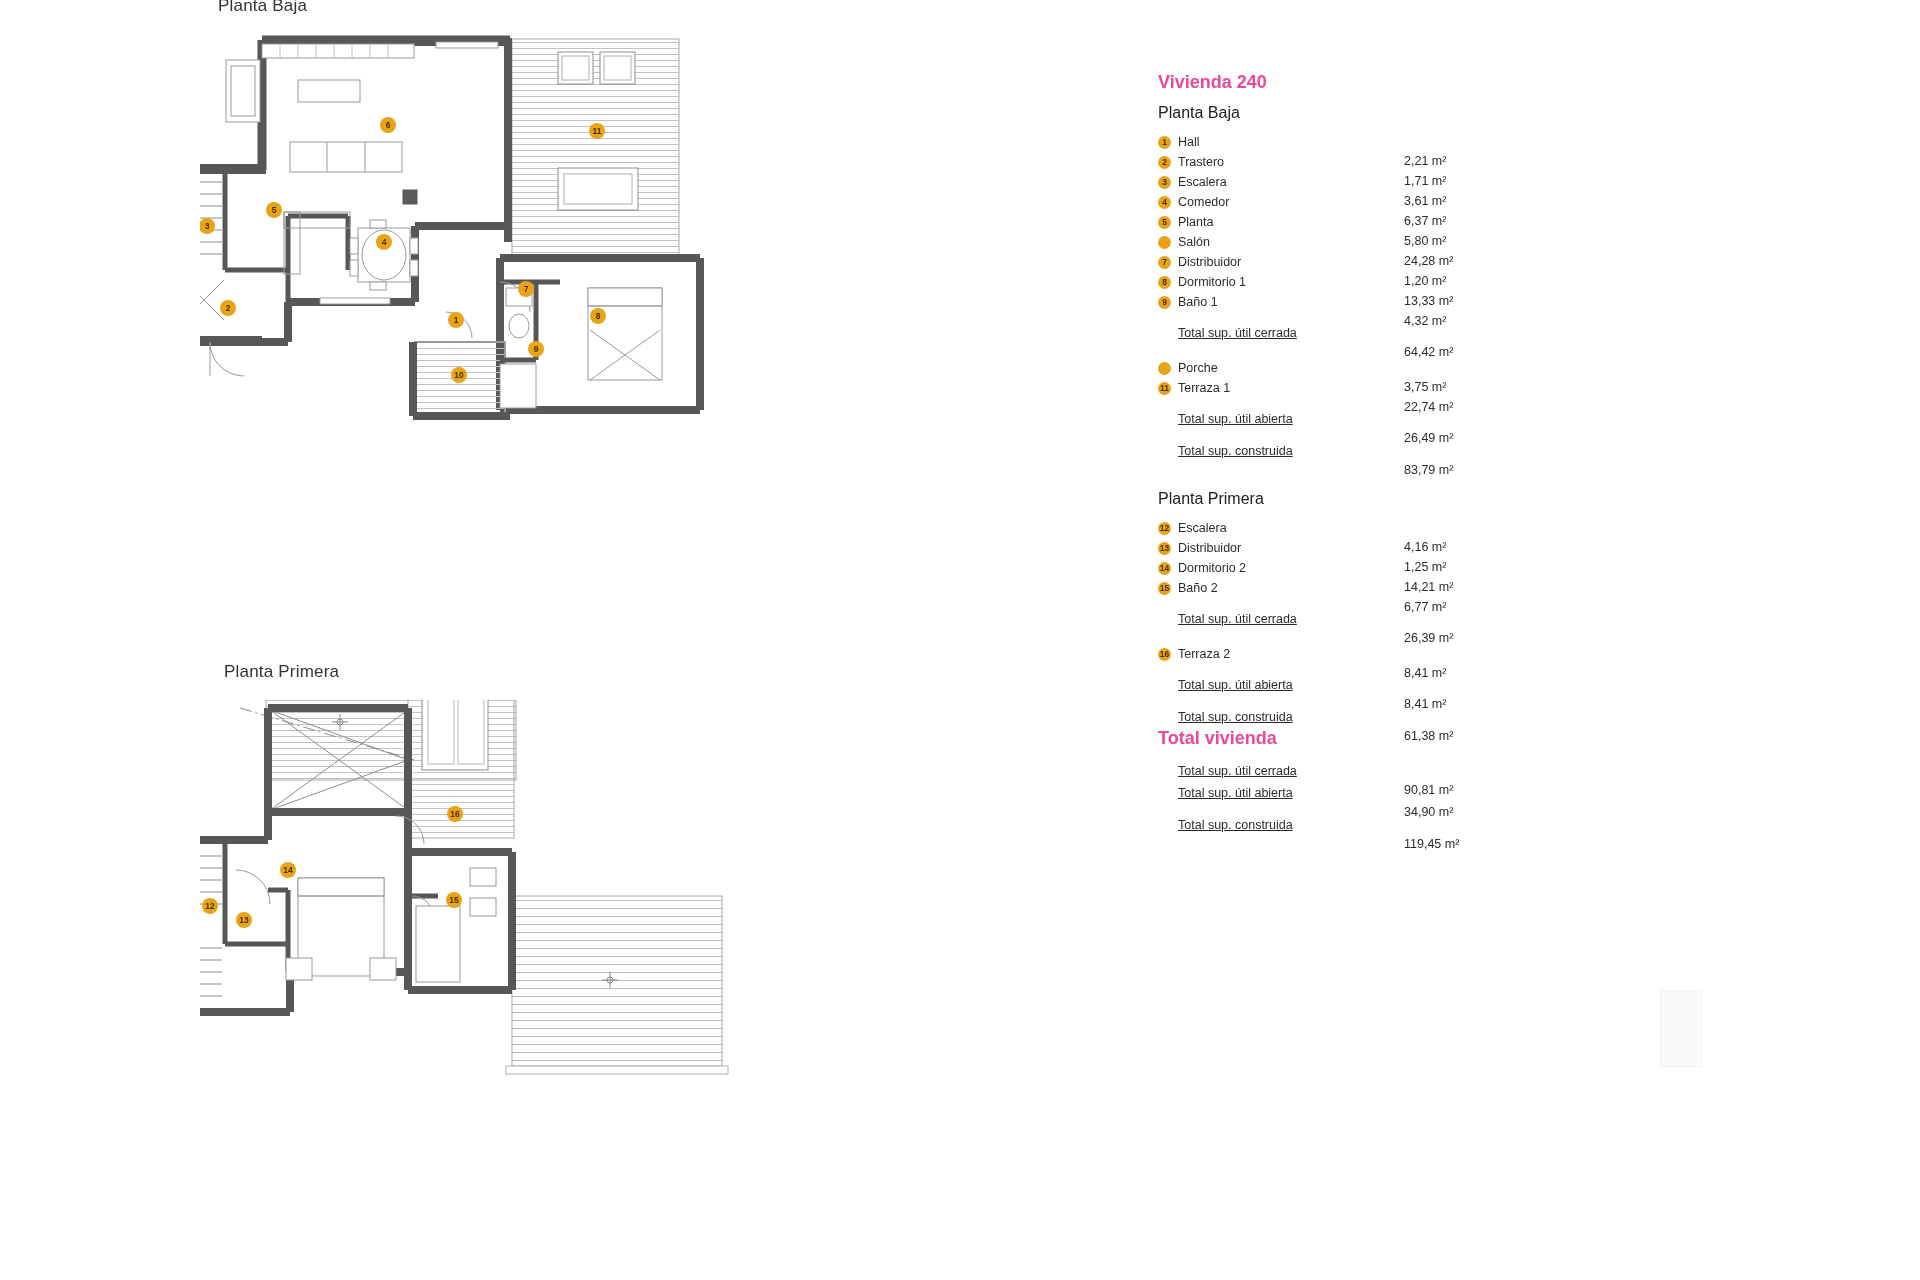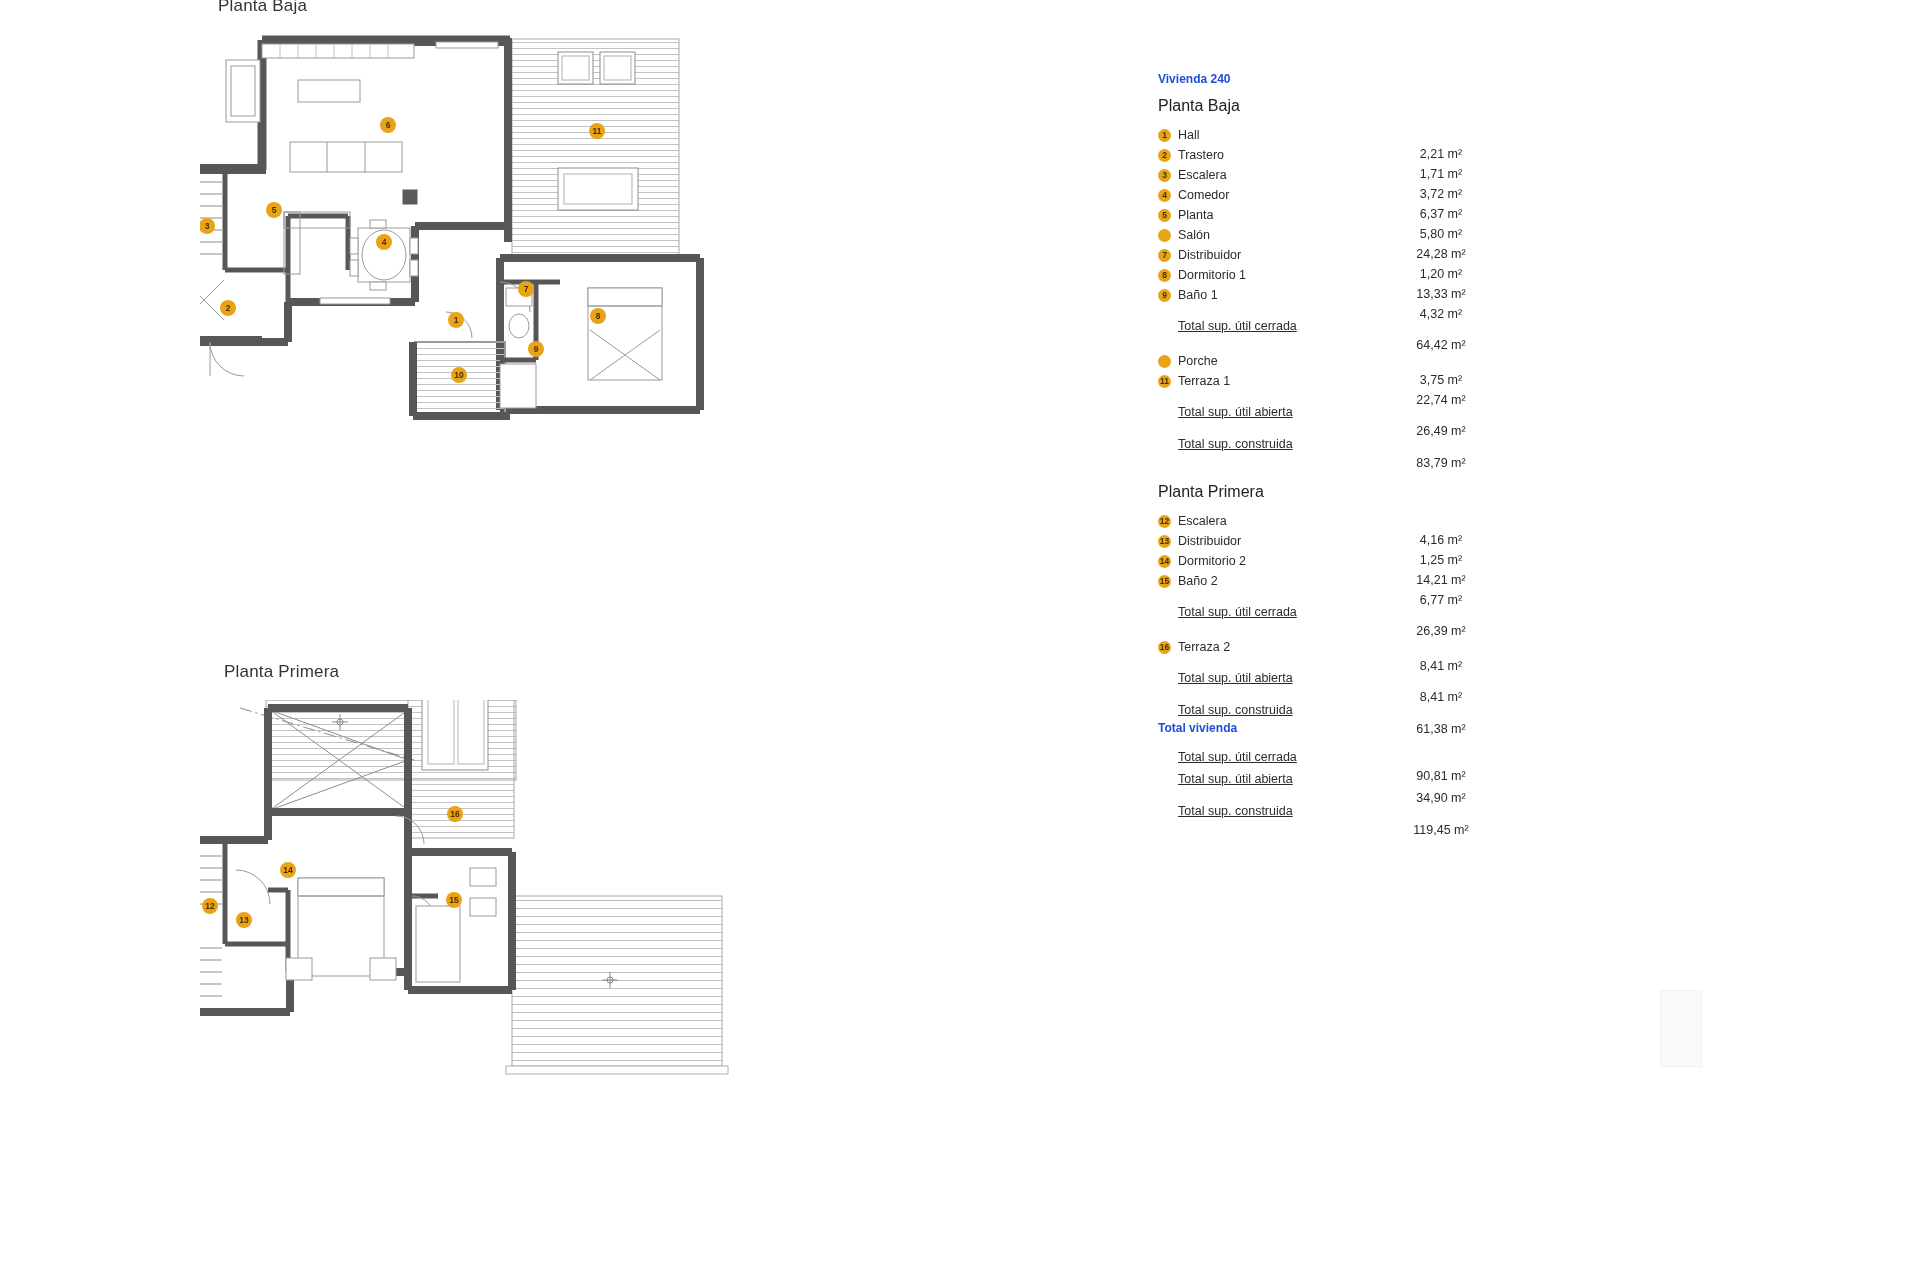--- a/index.html
+++ b/index.html
@@ -42,23 +42,23 @@
   .plan svg { display: block; }
 
   
   #legend {
     position: absolute;
     left: 1158px;
     top: 72px;
     width: 320px;
   }
   .lg-h1 {
-    font-size: 12px;
+    font-size: 18px;
     font-weight: bold;
-    color: #1d4ed8;
+    color: #ec4899;
     margin: 0 0 11px 0;
   }
   .lg-h2 {
     font-size: 16px;
     color: #222;
     margin: 0 0 10px 0;
   }
   .lg-h2.spaced { margin-top: 28px; }
   .lg-h1.spaced { }
 
@@ -83,21 +83,21 @@
     margin-right: 7px;
     font-family: "Liberation Sans", sans-serif;
   }
   .row .badge.blank { background: #e8a317; }
   .row .name {
     flex: 1 1 auto;
     white-space: nowrap;
   }
   .row .val {
     flex: 0 0 auto;
-    text-align: center;
+    text-align: left;
     min-width: 74px;
     margin-top: 37px;
   }
   .row.total {
     height: 22px;
   }
   .row.total .name {
     padding-left: 20px;
     text-decoration: underline;
   }
@@ -449,21 +449,21 @@
         <span class="val">2,21 m²</span>
       </div>
       <div class="row">
         <span class="badge">2</span>
         <span class="name">Trastero</span>
         <span class="val">1,71 m²</span>
       </div>
       <div class="row">
         <span class="badge">3</span>
         <span class="name">Escalera</span>
-        <span class="val">3,72 m²</span>
+        <span class="val">3,61 m²</span>
       </div>
       <div class="row">
         <span class="badge">4</span>
         <span class="name">Comedor</span>
         <span class="val">6,37 m²</span>
       </div>
       <div class="row">
         <span class="badge">5</span>
         <span class="name">Planta</span>
         <span class="val">5,80 m²</span>

